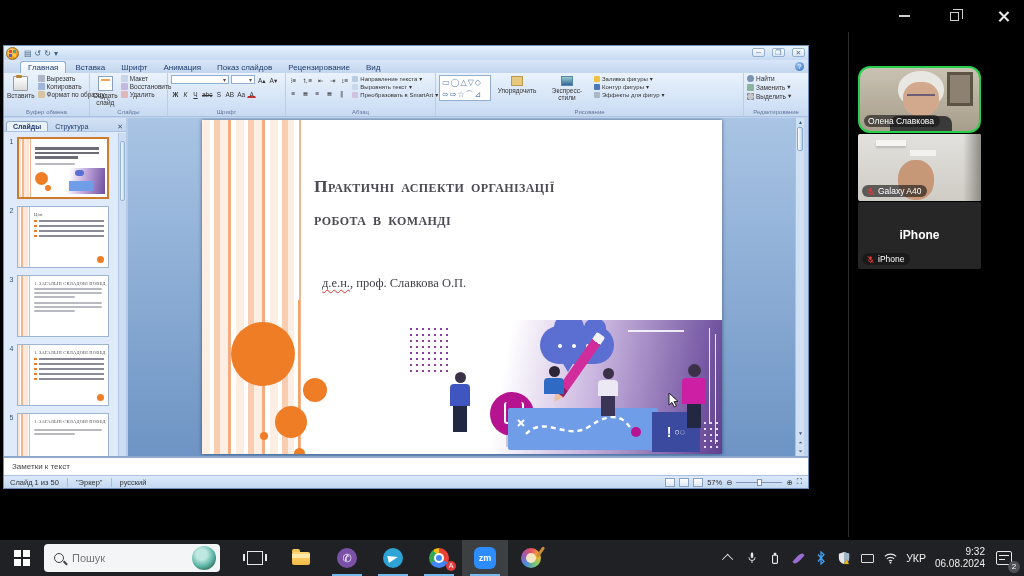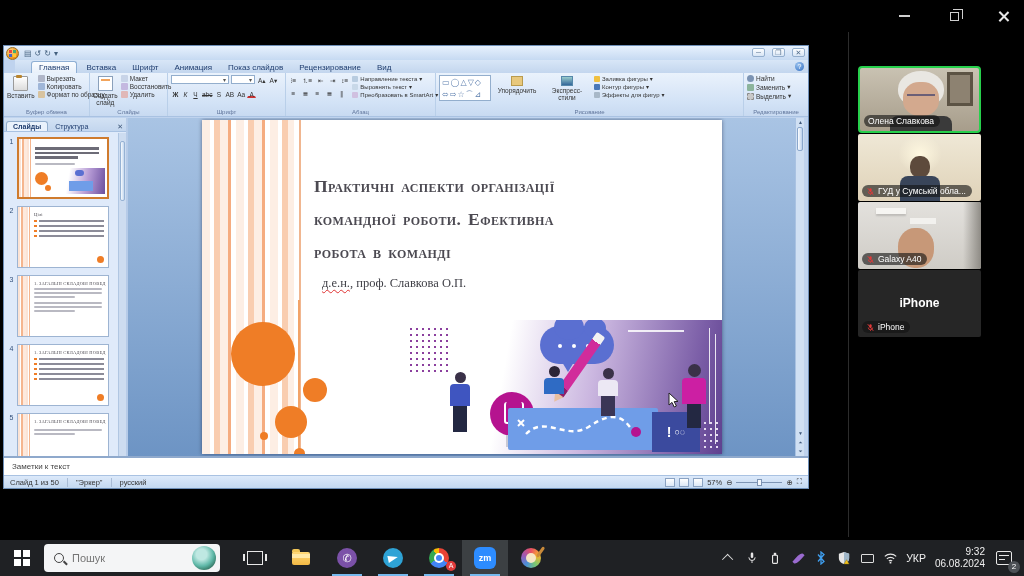--- a/index.html
+++ b/index.html
@@ -25,21 +25,21 @@
       linear-gradient(#e44 50%, #e44 50%) no-repeat 0 0/3px 3px,
       linear-gradient(#4a7 50%, #4a7 50%) no-repeat 4px 0/3px 3px,
       linear-gradient(#46c 50%, #46c 50%) no-repeat 0 4px/3px 3px,
       linear-gradient(#fc3 50%, #fc3 50%) no-repeat 4px 4px/3px 3px; }
   .qat { display:flex; gap:3px; margin-left:5px; color:#44617f; font-size:8px; }
   .qat span{ line-height:13px; }
   .ppt-title { position:absolute; left:0; right:0; text-align:center; font-size:8px; color:#27456e; }
   .ppt-ctrls { position:absolute; right:3px; top:2px; display:flex; gap:7px; }
   .pc { width:13px; height:9px; background:linear-gradient(#fdfeff,#d7e5f5); border:1px solid #93aecd; border-radius:2px; font-size:7px; line-height:8px; text-align:center; color:#55708f; }
 
-  #ppt-tabs { height:13px; background:linear-gradient(#d8e6f7,#c3d6ee); display:flex; align-items:flex-end; padding-left:16px; gap:2px; position:relative;margin-left:11px; }
+  #ppt-tabs { height:13px; background:linear-gradient(#d8e6f7,#c3d6ee); display:flex; align-items:flex-end; padding-left:16px; gap:2px; position:relative; }
   .ptab { padding:1px 7px; font-size:8px; color:#1e3c6e; }
   .ptab.active { background:linear-gradient(#fbfdff,#e8f0fa); border:1px solid #8fafd4; border-bottom:none; border-radius:3px 3px 0 0; }
   .help-dot { position:absolute; right:4px; top:2px; width:9px; height:9px; border-radius:50%; background:radial-gradient(circle at 35% 30%,#9cc4f0,#2f6cc0); color:#fff; font-size:7px; line-height:9px; text-align:center; }
 
   #ribbon { height:44px; background:linear-gradient(#eaf2fc,#d2e2f6 70%,#c8daf1); border-bottom:1px solid #a9c2e2; display:flex; }
   .rgroup { position:relative; border-right:1px solid #b9cfe9; padding:2px 3px 9px 3px; display:flex; gap:3px; }
   .rgl { position:absolute; bottom:1px; left:0; right:0; text-align:center; font-size:6px; color:#60759b; white-space:nowrap; overflow:hidden; }
   .bigbtn { width:30px; display:flex; flex-direction:column; align-items:center; font-size:6.5px; color:#333; text-align:center; line-height:1.1; }
   .bigbtn .bicon { width:15px; height:15px; margin:1px 0; }
   .smallcol { display:flex; flex-direction:column; justify-content:flex-start; gap:1px; }
@@ -129,21 +129,21 @@
   #statusbar { position:absolute; left:0; right:0; bottom:0; height:13px; background:linear-gradient(#dce9fa,#c3d8f0); border-top:1px solid #a9c2e2; display:flex; align-items:center; font-size:7.5px; color:#333; padding:0 6px; gap:8px; }
   .st-sep { width:1px; height:9px; background:#a9bcd6; }
   #st-right { margin-left:auto; display:flex; align-items:center; gap:4px; }
   .viewbtn { width:10px; height:9px; border:1px solid #8aa2c2; background:linear-gradient(#fff,#dce8f6); }
   .zslider { width:46px; height:1px; background:#7d94b4; position:relative; }
   .zslider i { position:absolute; left:21px; top:-3px; width:5px; height:7px; background:#f4f8fd; border:1px solid #7d94b4; }
 
   
   #sidebar { position:absolute; left:858px; top:66px; width:123px; }
   .tile { position:relative; width:123px; height:67px; margin-bottom:1px; background:#222; overflow:hidden; border-radius:2px; }
-  .tile.active { border:2px solid #27d04c; border-radius:4px; }
+  .tile.active { border:2px solid #27d04c; border-radius:12px; }
   .vlabel { position:absolute; left:4px; bottom:4px; display:flex; align-items:center; gap:3px; background:rgba(20,20,20,.62); border-radius:9px; padding:1px 6px 1px 4px; color:#fff; font-size:8.5px; white-space:nowrap; max-width:115px; overflow:hidden; }
   .mic-off { width:9px; height:9px; flex:0 0 auto; }
   .center-name { position:absolute; left:0; right:0; top:26px; text-align:center; color:#fff; font-weight:bold; font-size:12px; }
 
   
   .sc1 { background:linear-gradient(#c9c2b2,#a79d8b); }
   .sc1 .frame { position:absolute; right:6px; top:4px; width:26px; height:34px; border:3px solid #5c5344; background:#8d8271;}
   .sc1 .scarf { position:absolute; left:38px; top:3px; width:46px; height:36px; border-radius:50% 50% 45% 45%; background:#e9e7e2; }
   .sc1 .face { position:absolute; left:43px; top:14px; width:36px; height:34px; border-radius:45%; background:#d3a98e; }
   .sc1 .glasses { position:absolute; left:47px; top:26px; width:28px; height:7px; border-top:2px solid #6b5f77; }
@@ -515,21 +515,20 @@
       </div>
 
       <div id="editor">
         <div id="slide">
           <div id="stripes"></div>
           <div id="stripe-line"></div>
           <div id="orange-vline"></div>
 
           <div id="slide-title">
             <div>Практичні аспекти організації</div>
-            <div>командної роботи.  Ефективна</div>
             <div>робота в команді</div>
           </div>
           <div id="slide-author"><span class="deg">д.е.н.</span><span>, проф. Славкова О.П.</span></div>
 
           <div class="circle" style="left:29px;top:202px;width:64px;height:64px"></div>
           <div class="circle" style="left:101px;top:258px;width:24px;height:24px"></div>
           <div class="circle" style="left:73px;top:286px;width:32px;height:32px"></div>
           <div class="circle" style="left:58px;top:312px;width:8px;height:8px"></div>
           <div class="circle" style="left:92px;top:328px;width:11px;height:11px"></div>
 
@@ -629,34 +628,20 @@
         <div class="scarf"></div>
         <div class="face"></div>
         <div class="glasses"></div>
       <div class="vlabel">
           <span>Олена Славкова</span>
         </div>
     </div>
 
 
 
-    <div class="tile sc4">
-      <div class="glow"></div>
-        <div class="head"></div>
-        <div class="body"></div>
-      <div class="vlabel">
-        <svg class="mic-off" viewBox="0 0 16 16">
-            <rect x="6" y="2" width="4" height="7" rx="2" fill="#e03a3a"></rect>
-            <path d="M4 8 a4 4 0 0 0 8 0" stroke="#e03a3a" stroke-width="1.4" fill="none"></path>
-            <line x1="8" y1="12" x2="8" y2="14" stroke="#e03a3a" stroke-width="1.4"></line>
-            <line x1="3" y1="2" x2="13" y2="14" stroke="#e03a3a" stroke-width="1.6"></line>
-          </svg>
-        <span>ГУД у Сумській обла...</span>
-      </div>
-    </div>
 
     <div class="tile sc5">
       <div class="shelfA"></div>
         <div class="shelfB"></div>
         <div class="face"></div>
         <div class="shadowR"></div>
       <div class="vlabel">
         <svg class="mic-off" viewBox="0 0 16 16">
             <rect x="6" y="2" width="4" height="7" rx="2" fill="#e03a3a"></rect>
             <path d="M4 8 a4 4 0 0 0 8 0" stroke="#e03a3a" stroke-width="1.4" fill="none"></path>

